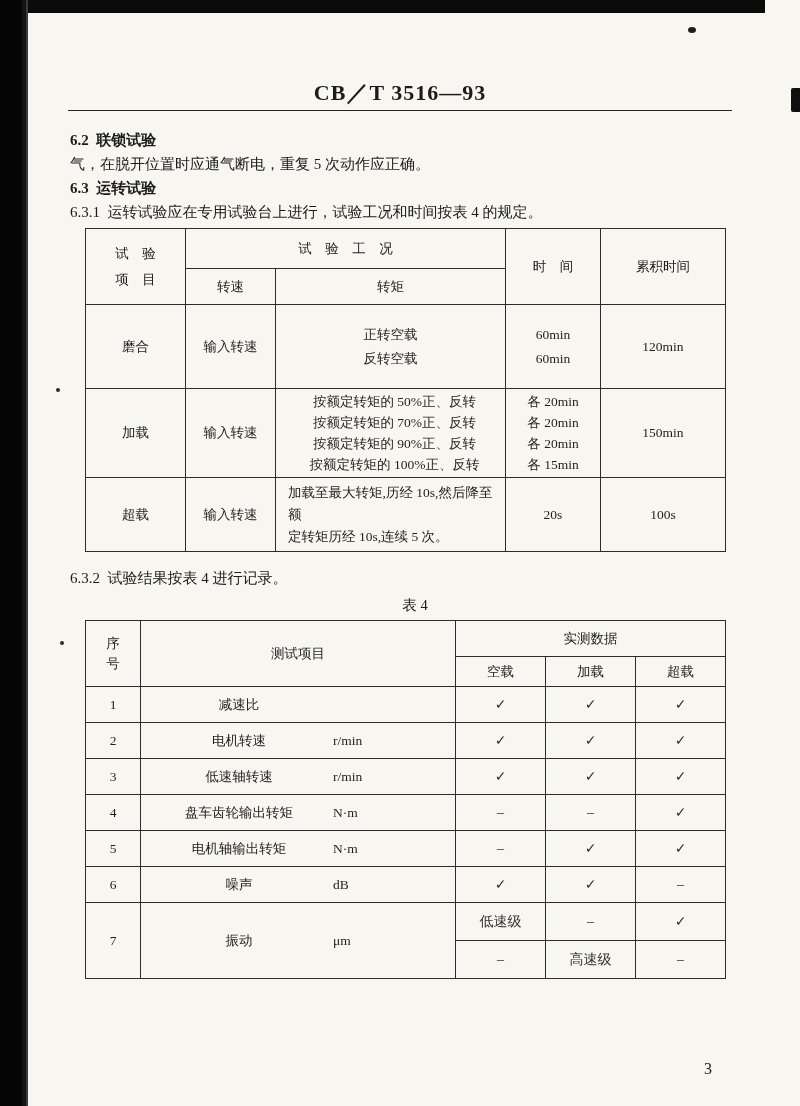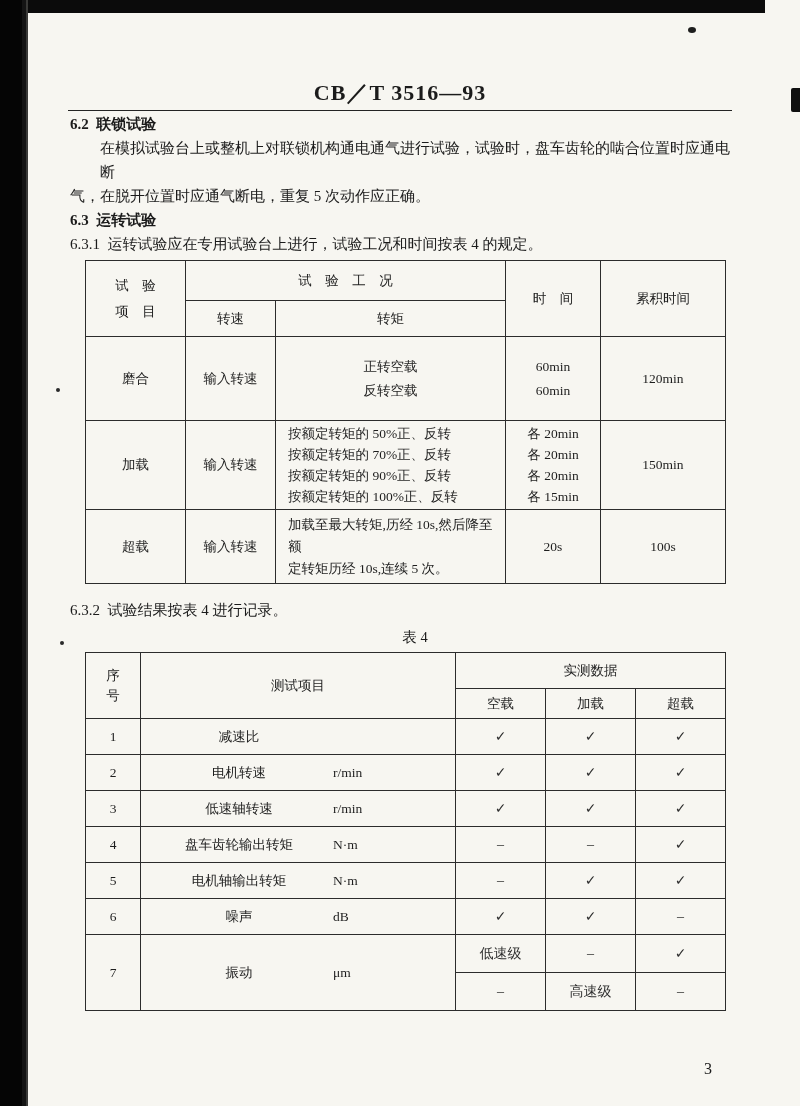--- a/index.html
+++ b/index.html
@@ -16,38 +16,38 @@
   .speck-b { position:absolute; left:56px; top:388px; width:4px; height:4px; background:#2a2a2a; border-radius:50%; }
   .speck-c { position:absolute; left:60px; top:641px; width:4px; height:4px; background:#2a2a2a; border-radius:50%; }
 
   .watermark { position:absolute; left:230px; top:136px; font-family:"Liberation Sans","DejaVu Sans",sans-serif;
                font-size:62px; font-weight:bold; letter-spacing:8px; color:rgba(128,163,208,0.45); user-select:none; }
 
   .doc-header { position:absolute; top:78px; left:0; width:100%; text-align:center;
                 font-weight:bold; font-size:22px; letter-spacing:1px; }
   .header-rule { position:absolute; top:110px; left:68px; width:664px; height:1px; background:#242424; }
 
-  .content { position:absolute; left:70px; top:104px; width:662px; font-size:15px; line-height:24px; }
+  .content { position:absolute; left:70px; top:120px; width:662px; font-size:15px; line-height:24px; }
   .content { padding-top:8px; }
   .sec-head { font-weight:bold; }
   .para-indent { padding-left:2em; }
   .caption { width:640px; margin:4px 0 0 25px; text-align:center; font-size:14.5px; line-height:22px; }
 
   table { border-collapse:collapse; width:640px; margin:4px 0 0 15px; table-layout:fixed; }
   td { border:1px solid #2c2c2c; text-align:center; vertical-align:middle;
        font-size:13.5px; line-height:20px; padding:2px 4px; color:#1e1e1e; }
 
   
   .t3 tr.hr1 td { height:40px; }
   .t3 tr.hr2 td { height:36px; }
   .t3 tr.r1 td { height:84px; }
   .t3 tr.r2 td { height:88px; }
   .t3 tr.r3 td { height:74px; }
   .t3 tr.r1 td div { line-height:24px; }
-  .t3 tr.r2 td div { line-height:21px; }
+  .t3 tr.r2 td div { line-height:21px;text-align:center; }
   .t3 tr.r3 td div { line-height:22px; }
   .t3 td.left { text-align:left; padding-left:12px; }
   .t3 .stack div { line-height:26px; }
 
   
   .t4 tr.hr1 td { height:36px; }
   .t4 tr.hr2 td { height:30px; }
   .t4 tr.br  td { height:36px; }
   .t4 tr.br7 td { height:38px; }
   .t4 .stack div { line-height:20px; }
@@ -73,21 +73,20 @@
 
   <div class="doc-header">CB／T 3516—93</div>
   <div class="header-rule"></div>
 
   <div class="content">
 
     <div class="sec-head">
       <span>6.2</span>&nbsp;
       <span>联锁试验</span>
     </div>
-    <div class="para-indent">在模拟试验台上或整机上对联锁机构通电通气进行试验，试验时，盘车齿轮的啮合位置时应通电断</div>
     <div>气，在脱开位置时应通气断电，重复 5 次动作应正确。</div>
 
     <div class="sec-head">
       <span>6.3</span>&nbsp;
       <span>运转试验</span>
     </div>
 
     <div>
       <span>6.3.1</span>&nbsp;
       <span>运转试验应在专用试验台上进行，试验工况和时间按表 4 的规定。</span>

